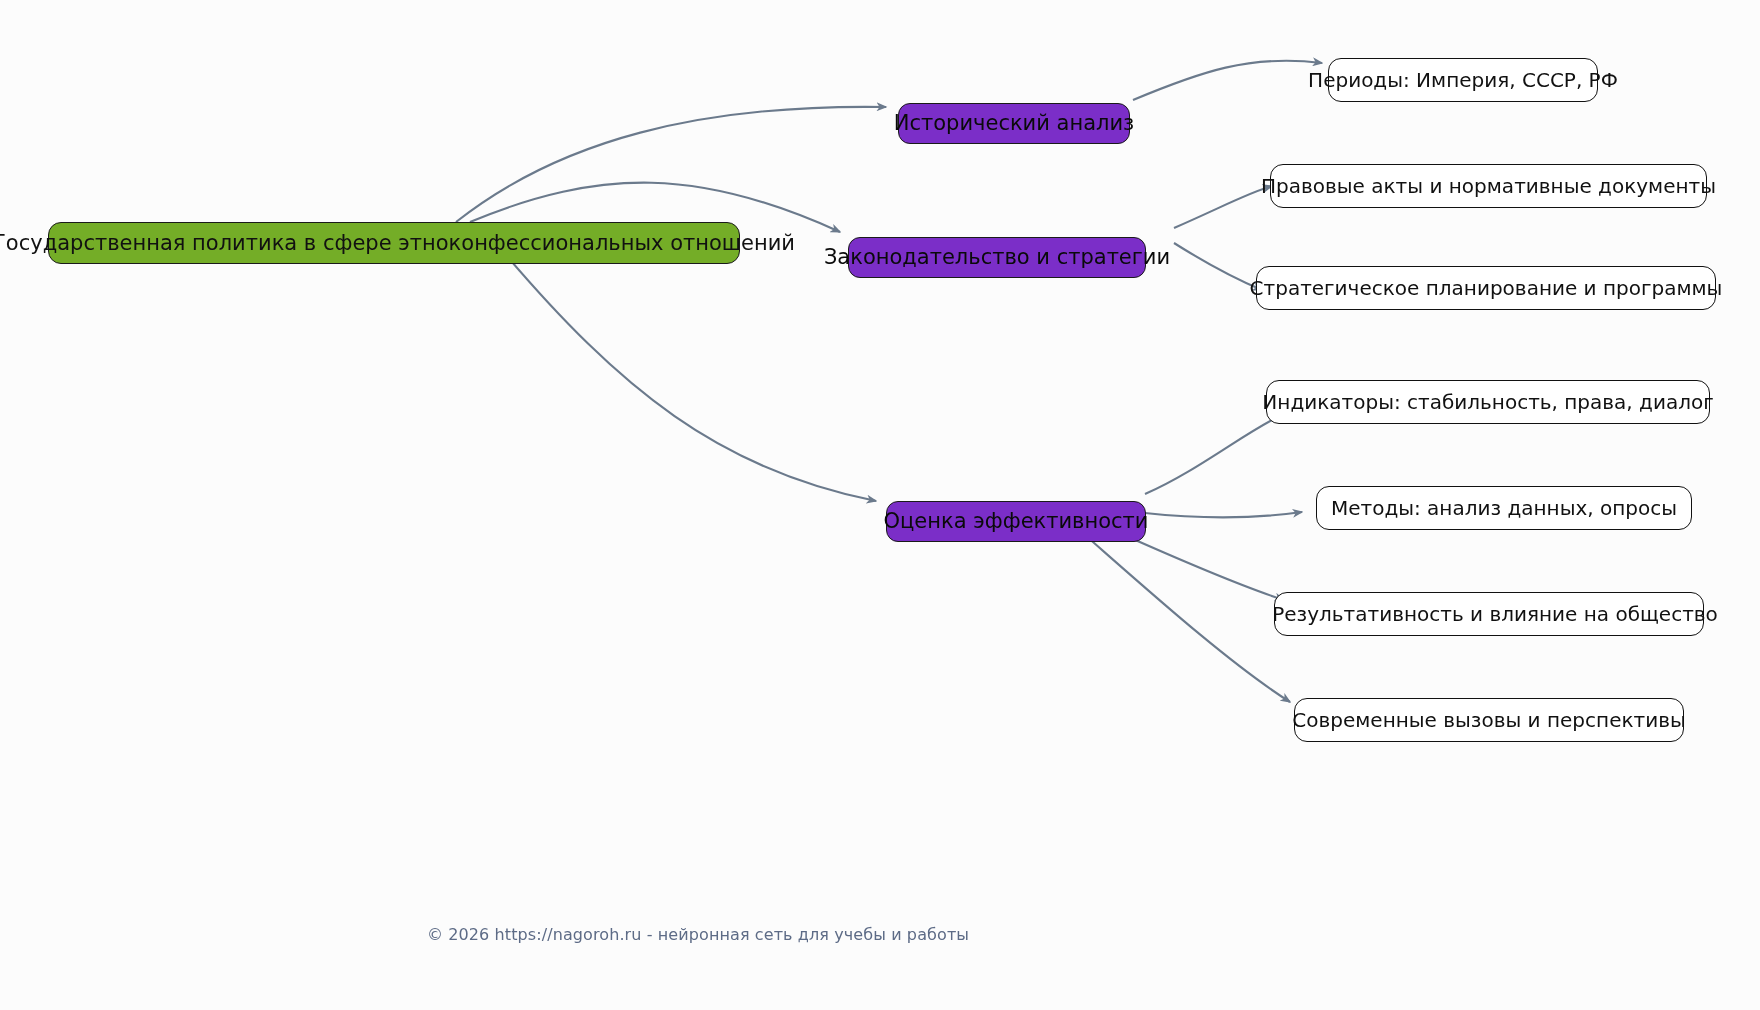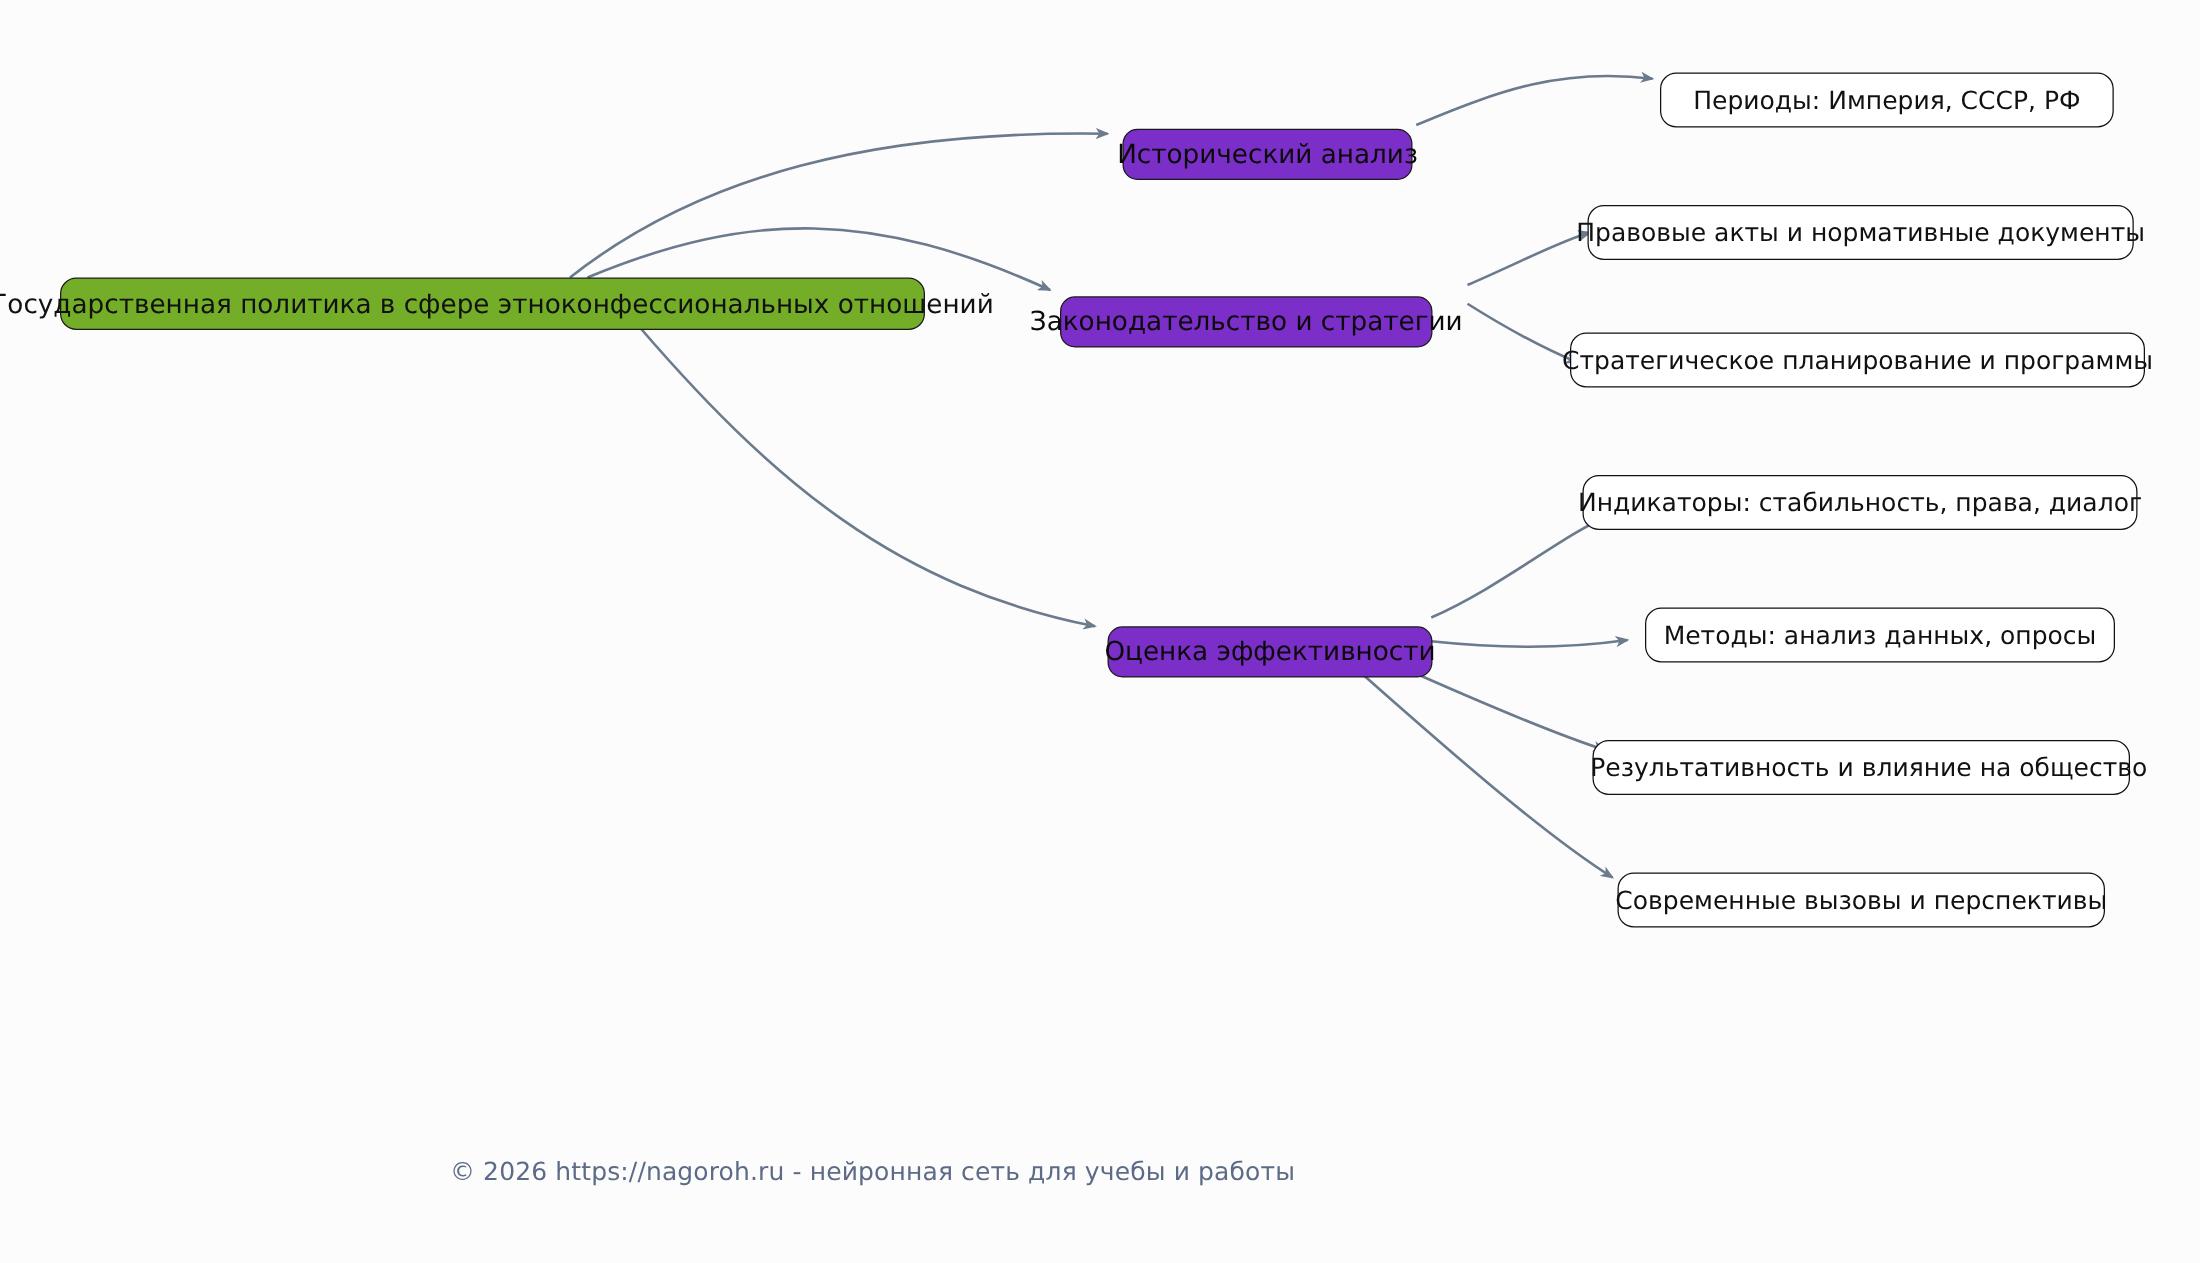--- a/index.html
+++ b/index.html
@@ -102,21 +102,21 @@
     margin: 15px auto 0 auto;
     border-top: 1.6px solid #5a6party;
     border-top: 1.6px solid #5a637a;
   }
   .footer-line {
     position: absolute;
     left: 0;
     top: 925px;
     width: 1396px;
     text-align: center;
-    font-size: 20px;
+    font-size: 16px;
     color: #5d6b86;
     letter-spacing: 0.1px;
   }
 </style>
 </head>
 <body>
 
 <div id="mindmap-canvas">
 
   <svg class="edge-layer" viewBox="0 0 1760 1010" width="1760" height="1010" xmlns="http://www.w3.org/2000/svg">
@@ -159,21 +159,21 @@
   </div>
 
   <div class="node node-branch" style="left:848px; top:222px; width:298px; height:41px;">
     <span class="node-label">Законодательство и стратегии</span>
   </div>
 
   <div class="node node-branch" style="left:886px; top:486px; width:260px; height:41px;">
     <span class="node-label">Оценка эффективности</span>
   </div>
 
-  <div class="node node-leaf" style="left:1328px; top:58px; width:363px; height:44px;">
+  <div class="node node-leaf" style="left:1328px; top:58px; width:270px; height:44px;">
     <span class="node-label">Периоды: Империя, СССР, РФ</span>
   </div>
 
   <div class="node node-leaf" style="left:1270px; top:164px; width:437px; height:44px;">
     <span class="node-label">Правовые акты и нормативные документы</span>
   </div>
 
   <div class="node node-leaf" style="left:1256px; top:266px; width:460px; height:44px;">
     <span class="node-label">Стратегическое планирование и программы</span>
   </div>

